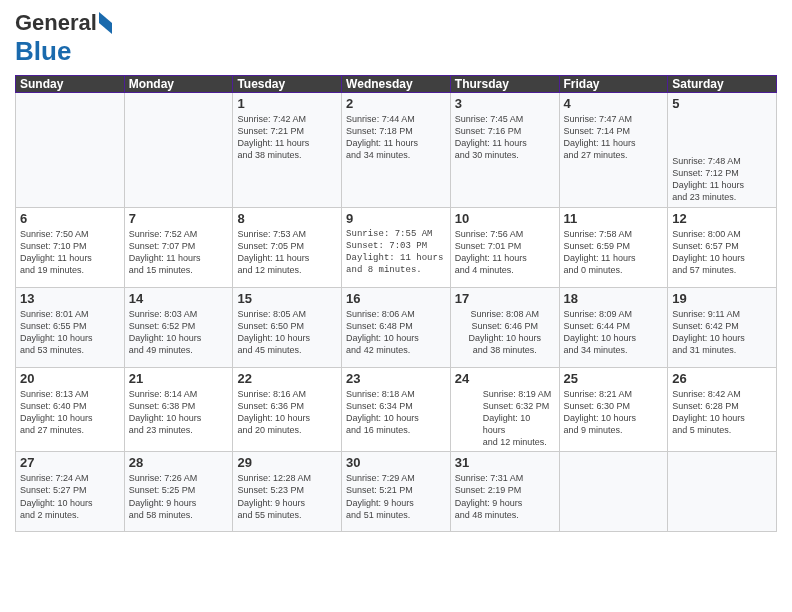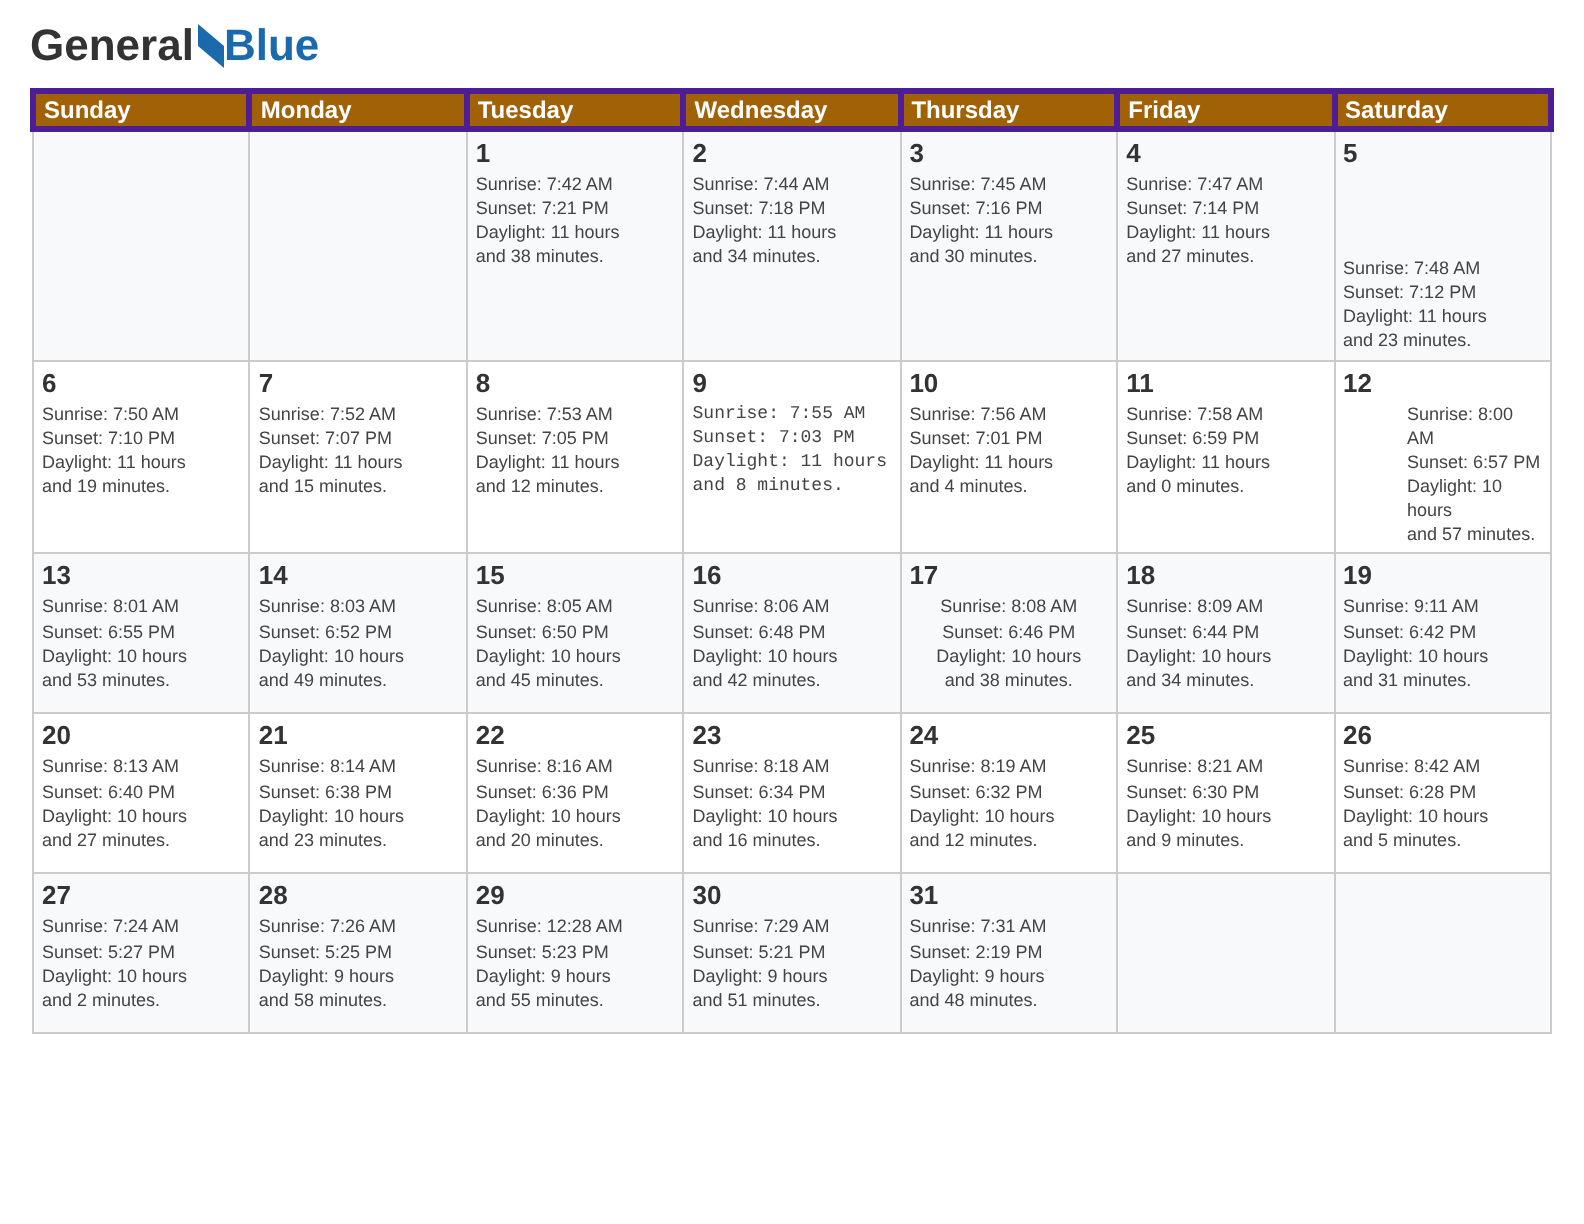--- a/index.html
+++ b/index.html
@@ -11,48 +11,48 @@
       padding: 10px 15px;
     }
     .header {
       display: flex;
       justify-content: space-between;
       align-items: flex-start;
       margin-bottom: 8px;
     }
     .logo {
       display: flex;
-      flex-direction: row;
+      flex-direction: column;
       align-items: flex-start;
     }
     .title-block {
       text-align: right;
     }
     .month-title {
       font-size: 36px;
       font-weight: bold;
       color: #333;
     }
     .subtitle {
       font-size: 16px;
       color: #444;
     }
     table {
       width: 100%;
       border-collapse: collapse;
       table-layout: fixed;
     }
     th {
-      background: #a16207;
+      background: #404040;
       color: #fff;
       font-size: 12px;
       font-weight: bold;
       padding: 1px 4px;
       text-align: left;
-      border: 3px solid #4c1d95;
+      border: 1px solid #4c1d95;
     }
     td {
       vertical-align: top;
       border: 1px solid #ccc;
       padding: 3px 4px;
       font-size: 9.5px;
       color: #333;
       height: 80px;
     }
     .day-num {
@@ -79,21 +79,21 @@
 <div class="header">
   <div class="logo">
     <div style="display:flex;align-items:center;">
       <span style="font-size:22px;font-weight:bold;color:#333;">General</span>
       <div style="display:flex;flex-direction:column;margin-left:2px;">
         <div style="width:0;height:0;border-left:0px solid transparent;border-right:13px solid transparent;border-bottom:11px solid #1a6aad;"></div>
         <div style="width:0;height:0;border-left:13px solid transparent;border-right:0px solid transparent;border-top:11px solid #1a6aad;"></div>
       </div>
     </div>
     <div style="display:flex;align-items:center;">
-      <span style="font-size:22px;font-weight:bold;color:#1a6aad;margin-left:0;">Blue</span>
+      <span style="font-size:26px;font-weight:bold;color:#1a6aad;margin-left:0;">Blue</span>
     </div>
   </div>
   <div class="title-block">
     <div class="month-title"></div>
     <div class="subtitle"></div>
   </div>
 </div>
 
 <table>
   <thead>
@@ -185,21 +185,21 @@
         </td>
         <td>
           <span class="day-num">11</span>
           <div class="day-info" style="white-space: pre-line;">Sunrise: 7:58 AM
 Sunset: 6:59 PM
 Daylight: 11 hours
 and 0 minutes.</div>
         </td>
         <td>
           <span class="day-num">12</span>
-          <div class="day-info" style="white-space: pre-line; margin-left: 32px;">Sunrise: 8:00 AM
+          <div class="day-info" style="white-space: pre-line;">Sunrise: 8:00 AM
 Sunset: 6:57 PM
 Daylight: 10 hours
 and 57 minutes.</div>
         </td>
       </tr>
       <tr class="row-odd">
         <td>
           <span class="day-num">13</span>
           <div class="day-info" style="white-space: pre-line;">Sunrise: 8:01 AM
 Sunset: 6:55 PM
@@ -273,21 +273,21 @@
         </td>
         <td>
           <span class="day-num">23</span>
           <div class="day-info" style="white-space: pre-line;">Sunrise: 8:18 AM
 Sunset: 6:34 PM
 Daylight: 10 hours
 and 16 minutes.</div>
         </td>
         <td>
           <span class="day-num">24</span>
-          <div class="day-info" style="white-space: pre-line;">Sunrise: 8:19 AM
+          <div class="day-info" style="white-space: pre-line; margin-left: 28px;">Sunrise: 8:19 AM
 Sunset: 6:32 PM
 Daylight: 10 hours
 and 12 minutes.</div>
         </td>
         <td>
           <span class="day-num">25</span>
           <div class="day-info" style="white-space: pre-line;">Sunrise: 8:21 AM
 Sunset: 6:30 PM
 Daylight: 10 hours
 and 9 minutes.</div>

